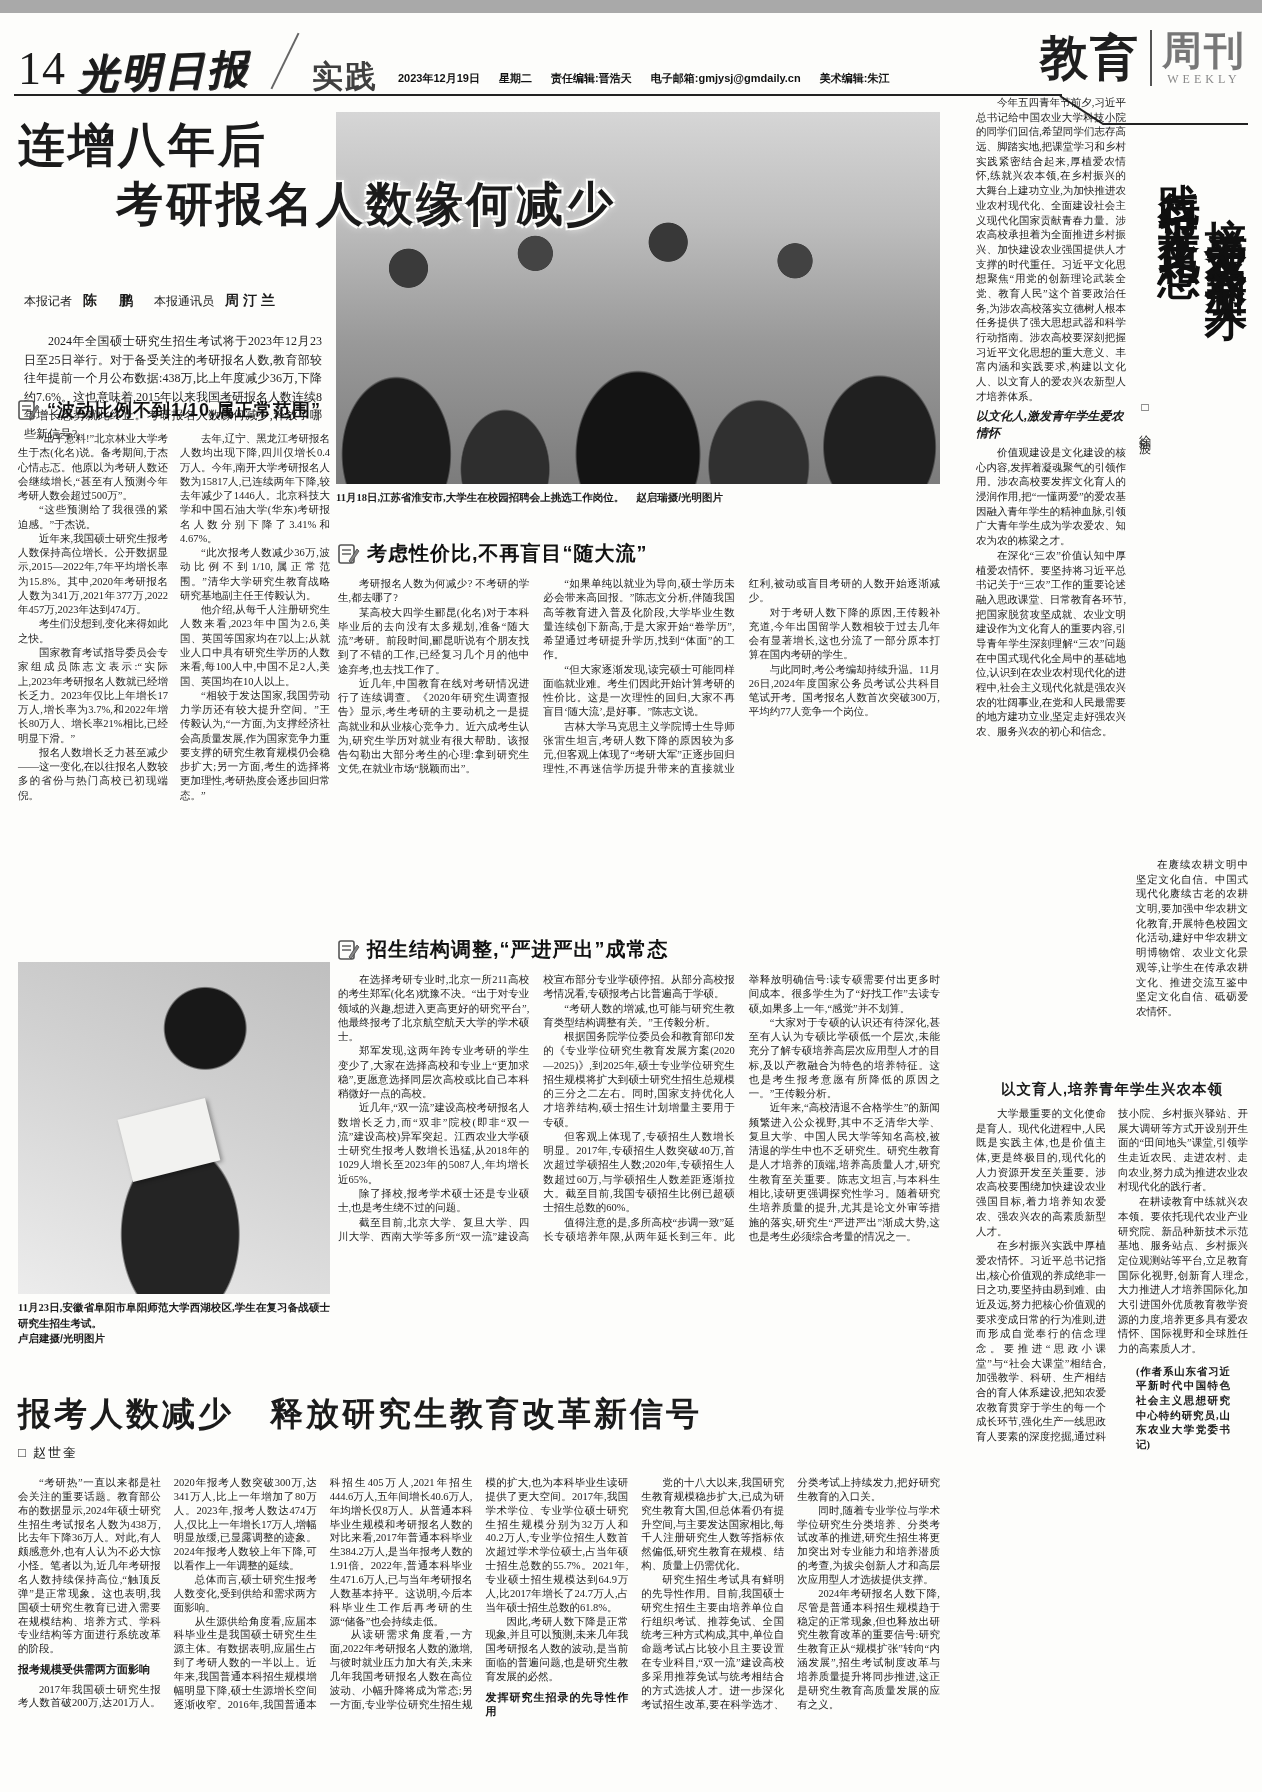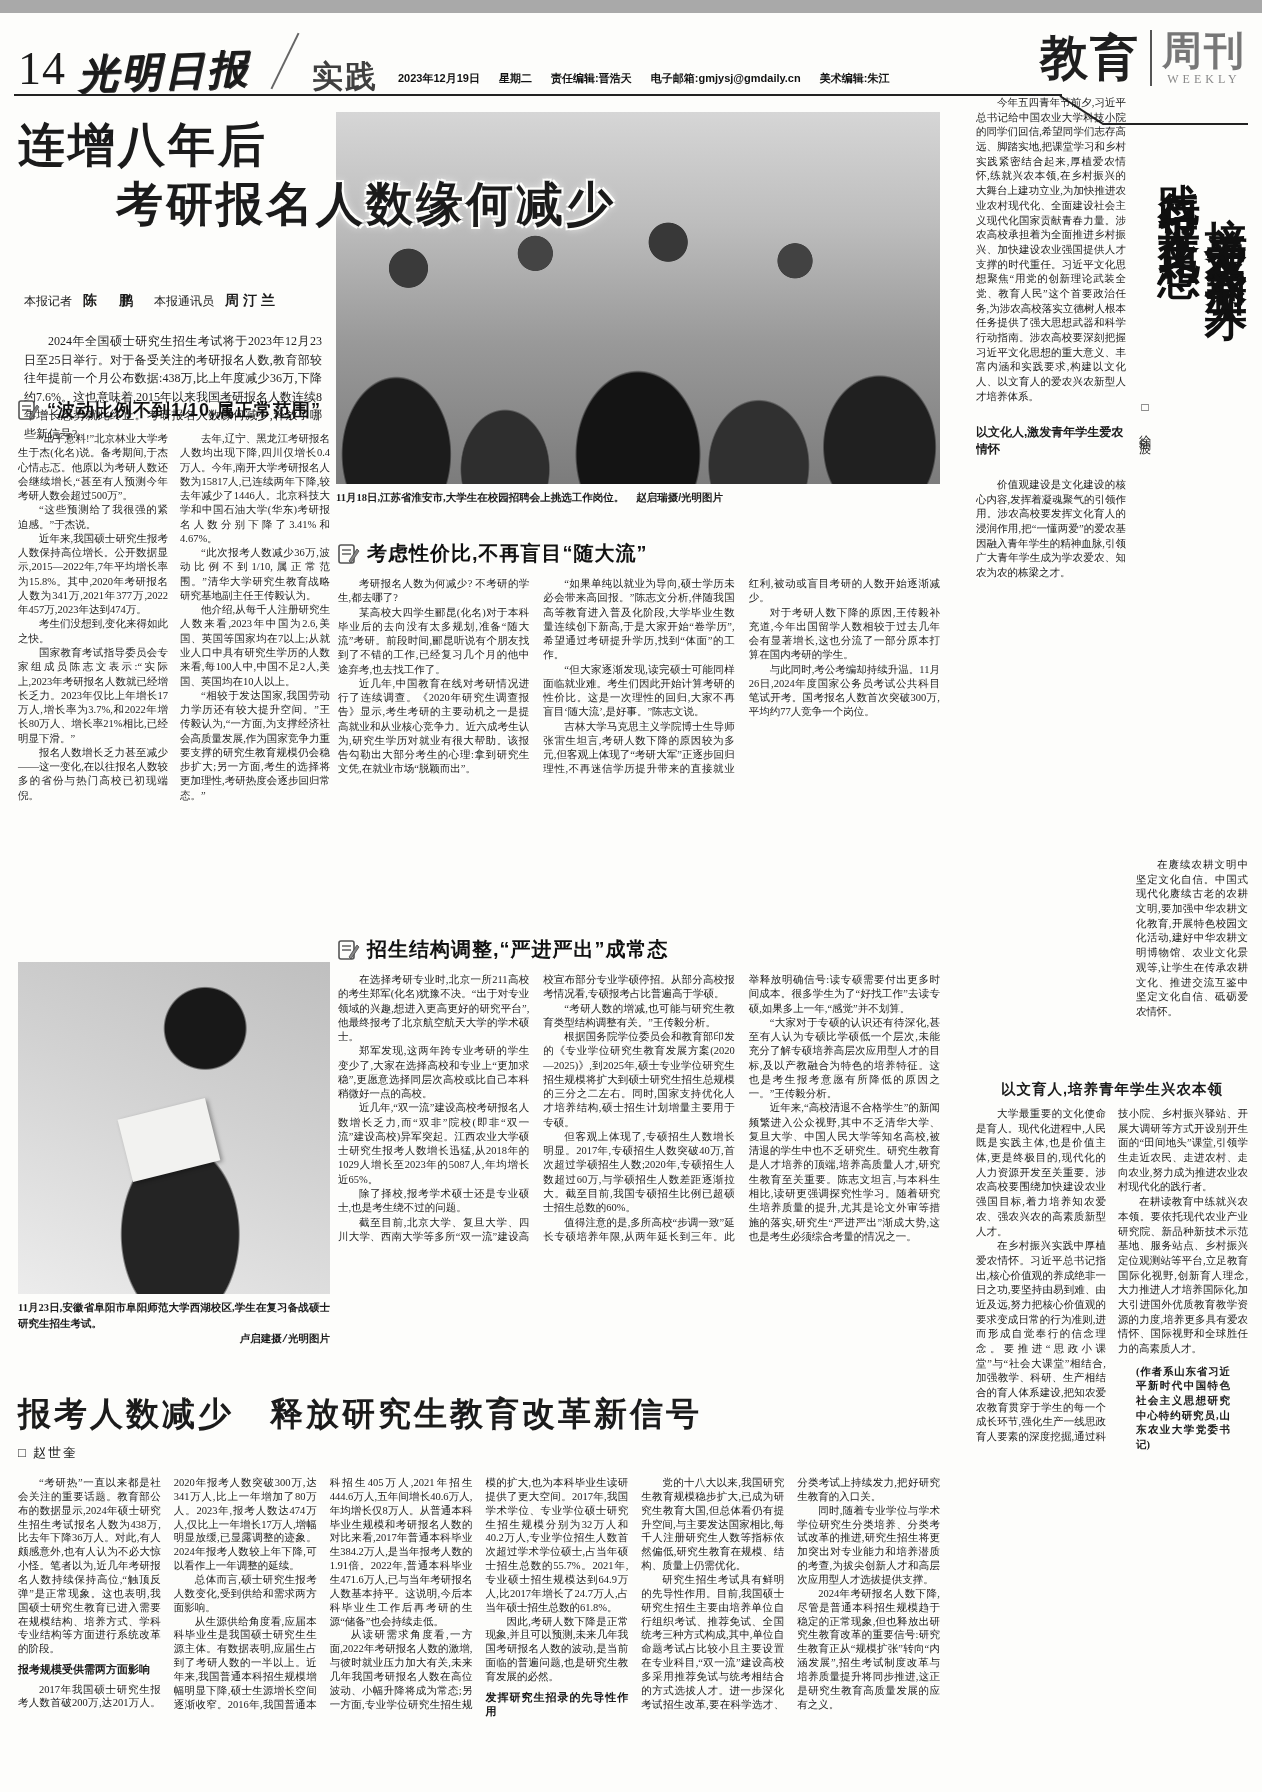--- a/index.html
+++ b/index.html
@@ -52,21 +52,21 @@
      linear-gradient(180deg,#d6d6d6 0%,#bdbdbd 30%,#999 62%,#7c7c7c 100%);}
   .caption-row{display:flex;justify-content:flex-start;margin-top:6px;font-size:10.5px;font-weight:bold;line-height:1.5;}
   .caption-row .credit{white-space:nowrap;margin-left:12px;font-family:"Liberation Sans",sans-serif;}
   .photo2{position:absolute;left:18px;top:962px;width:312px;}
   .photo2-box{position:relative;height:332px;overflow:hidden;background:
      radial-gradient(circle 42px at 60% 20%, #181818 95%, transparent 100%),
      radial-gradient(ellipse 100px 150px at 52% 82%, #242424 58%, transparent 60%),
      linear-gradient(25deg,#ececec 0%,#d2d2d2 55%,#bfbfbf 100%);}
   .photo2-box::after{content:"";position:absolute;left:34%;top:44%;width:90px;height:64px;background:#f2f2f0;transform:rotate(-14deg);box-shadow:2px 2px 4px rgba(0,0,0,.35);}
   .photo2 .caption-text{font-size:10.5px;font-weight:bold;line-height:1.5;margin-top:6px;text-align:justify;}
-  .photo2 .credit-line{font-size:10.5px;font-weight:bold;font-family:Liberation Mono, monospace;text-align:right;}
+  .photo2 .credit-line{font-size:10.5px;font-weight:bold;font-family:Liberation Sans, sans-serif;text-align:left;}
 
   
   .sec{position:absolute;}
   .sec-head{display:flex;align-items:center;gap:7px;}
   .sec-icon{flex:0 0 auto;display:inline-flex;}
   .sec-title{font-size:20px;font-weight:900;font-family:"Liberation Sans",sans-serif;letter-spacing:1px;white-space:nowrap;color:#111;}
   .sec-title.small{font-size:18px;}
   .sec-body{margin-top:10px;text-align:justify;font-size:10.5px;line-height:1.36;color:#1d1d1d;}
   .para{margin:0;text-indent:2em;}
   .col-subhead{margin:6px 0;text-indent:0;font-weight:900;font-family:"Liberation Sans",sans-serif;font-size:11.5px;}
@@ -81,21 +81,21 @@
   .bottom-article{position:absolute;left:18px;top:1396px;width:922px;}
   .ba-headline{font-size:33px;font-weight:900;letter-spacing:3px;line-height:1.15;}
   .ba-author{font-size:13px;margin-top:10px;letter-spacing:2px;}
   .ba-body{margin-top:14px;column-count:6;column-gap:13px;height:272px;font-size:10.5px;line-height:1.32;text-align:justify;}
   .ba-body .col-subhead{font-size:11px;}
 
   
   .essay{position:absolute;left:976px;top:96px;width:272px;}
   .essay-top{display:flex;gap:10px;height:972px;overflow:hidden;}
   .essay-col1{width:150px;font-size:10.5px;line-height:1.4;text-align:justify;overflow:hidden;}
-  .essay-col1 .col-subhead{text-align:left;font-size:12px;margin:20px 0;}
+  .essay-col1 .col-subhead{text-align:left;font-size:12px;margin:4px 0;font-style:italic;}
   .essay-right{width:112px;display:flex;flex-direction:column;}
   .vtitle{height:708px;display:flex;flex-direction:row;justify-content:flex-start;gap:5px;padding-top:54px;}
   .vauthor{writing-mode:vertical-rl;font-size:12px;letter-spacing:4px;margin-top:250px;color:#222;}
   .vt{writing-mode:vertical-rl;font-weight:900;font-size:42px;line-height:1;letter-spacing:9px;color:#101010;}
   .vt2{margin-top:34px;}
   .essay-cont{flex:1;font-size:10.5px;line-height:1.4;text-align:justify;overflow:hidden;}
   .essay-sub2{font-size:14.5px;font-weight:900;font-family:"Liberation Sans",sans-serif;text-align:center;margin:12px 0 8px;letter-spacing:1px;}
   .essay-bottom{column-count:2;column-gap:12px;height:620px;font-size:10.5px;line-height:1.4;text-align:justify;overflow:hidden;}
   .attribution{margin:8px 18px 0;font-weight:bold;text-indent:0;text-align:justify;}
 </style>
@@ -253,20 +253,21 @@
         <p class="para">2024年考研报名人数下降,尽管是普通本科招生规模趋于稳定的正常现象,但也释放出研究生教育改革的重要信号:研究生教育正从“规模扩张”转向“内涵发展”,招生考试制度改革与培养质量提升将同步推进,这正是研究生教育高质量发展的应有之义。</p>
       </div>
   </div>
 
   <div class="essay">
     <div class="essay-top">
       <div class="essay-col1">
           <p class="para">今年五四青年节前夕,习近平总书记给中国农业大学科技小院的同学们回信,希望同学们志存高远、脚踏实地,把课堂学习和乡村实践紧密结合起来,厚植爱农情怀,练就兴农本领,在乡村振兴的大舞台上建功立业,为加快推进农业农村现代化、全面建设社会主义现代化国家贡献青春力量。涉农高校承担着为全面推进乡村振兴、加快建设农业强国提供人才支撑的时代重任。习近平文化思想聚焦“用党的创新理论武装全党、教育人民”这个首要政治任务,为涉农高校落实立德树人根本任务提供了强大思想武器和科学行动指南。涉农高校要深刻把握习近平文化思想的重大意义、丰富内涵和实践要求,构建以文化人、以文育人的爱农兴农新型人才培养体系。</p>
           <p class="col-subhead">以文化人,激发青年学生爱农情怀</p>
           <p class="para">价值观建设是文化建设的核心内容,发挥着凝魂聚气的引领作用。涉农高校要发挥文化育人的浸润作用,把“一懂两爱”的爱农基因融入青年学生的精神血脉,引领广大青年学生成为学农爱农、知农为农的栋梁之才。</p>
+          <p class="para">在深化“三农”价值认知中厚植爱农情怀。要坚持将习近平总书记关于“三农”工作的重要论述融入思政课堂、日常教育各环节,把国家脱贫攻坚成就、农业文明建设作为文化育人的重要内容,引导青年学生深刻理解“三农”问题在中国式现代化全局中的基础地位,认识到在农业农村现代化的进程中,社会主义现代化就是强农兴农的壮阔事业,在党和人民最需要的地方建功立业,坚定走好强农兴农、服务兴农的初心和信念。</p>
         </div>
       <div class="essay-right">
         <div class="vtitle">
           <div class="vauthor">□ 徐剑波</div>
           <div class="vt vt1">践行习近平文化思想</div>
           <div class="vt vt2">培养爱农兴农新型人才</div>
         </div>
         <div class="essay-cont">
             <p class="para">在赓续农耕文明中坚定文化自信。中国式现代化赓续古老的农耕文明,要加强中华农耕文化教育,开展特色校园文化活动,建好中华农耕文明博物馆、农业文化景观等,让学生在传承农耕文化、推进交流互鉴中坚定文化自信、砥砺爱农情怀。</p>
           </div>

